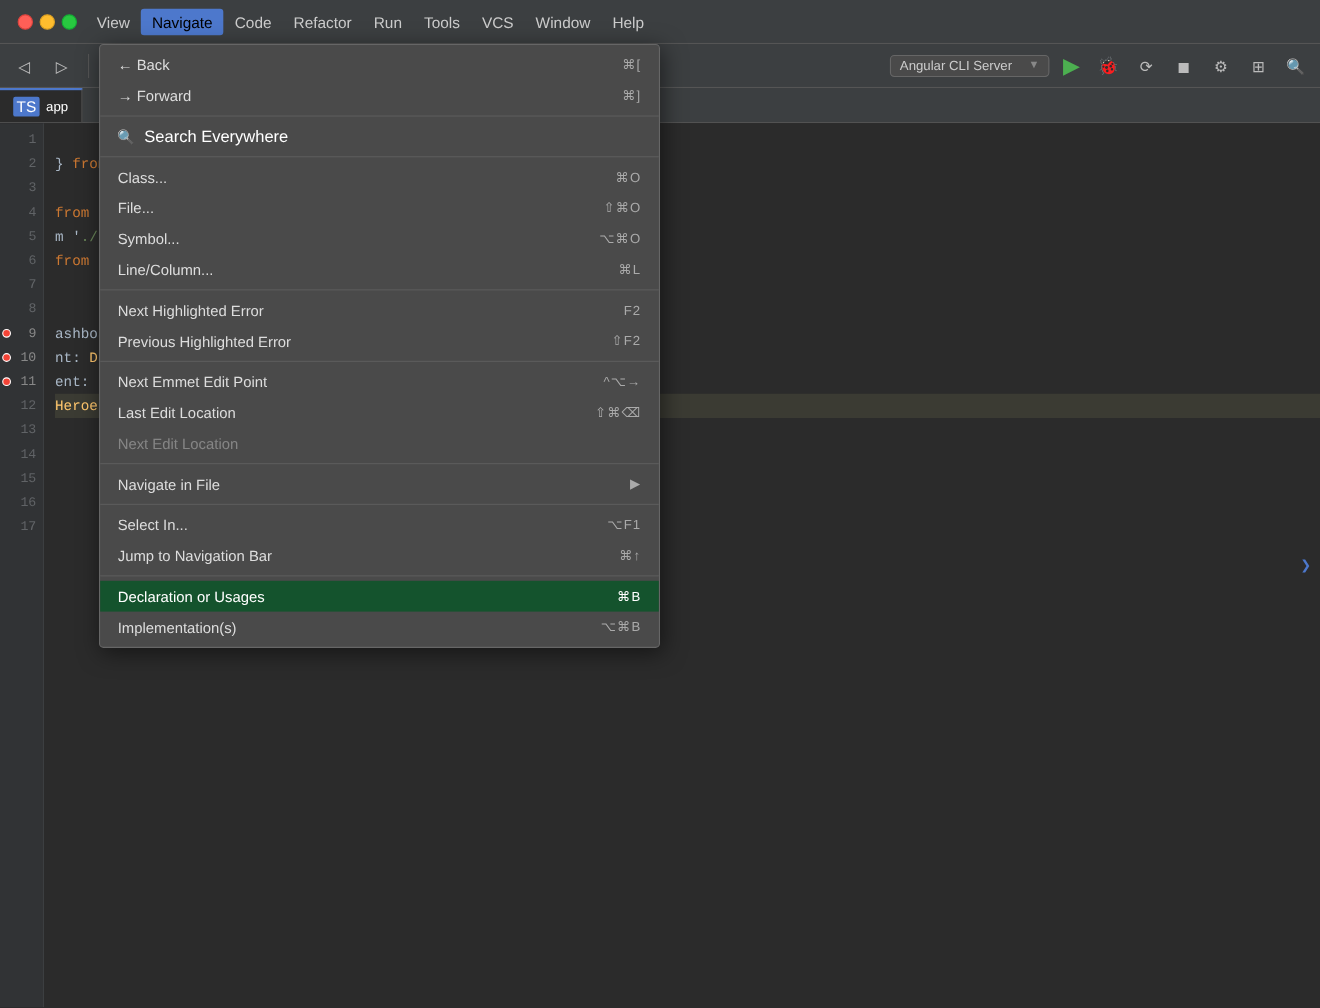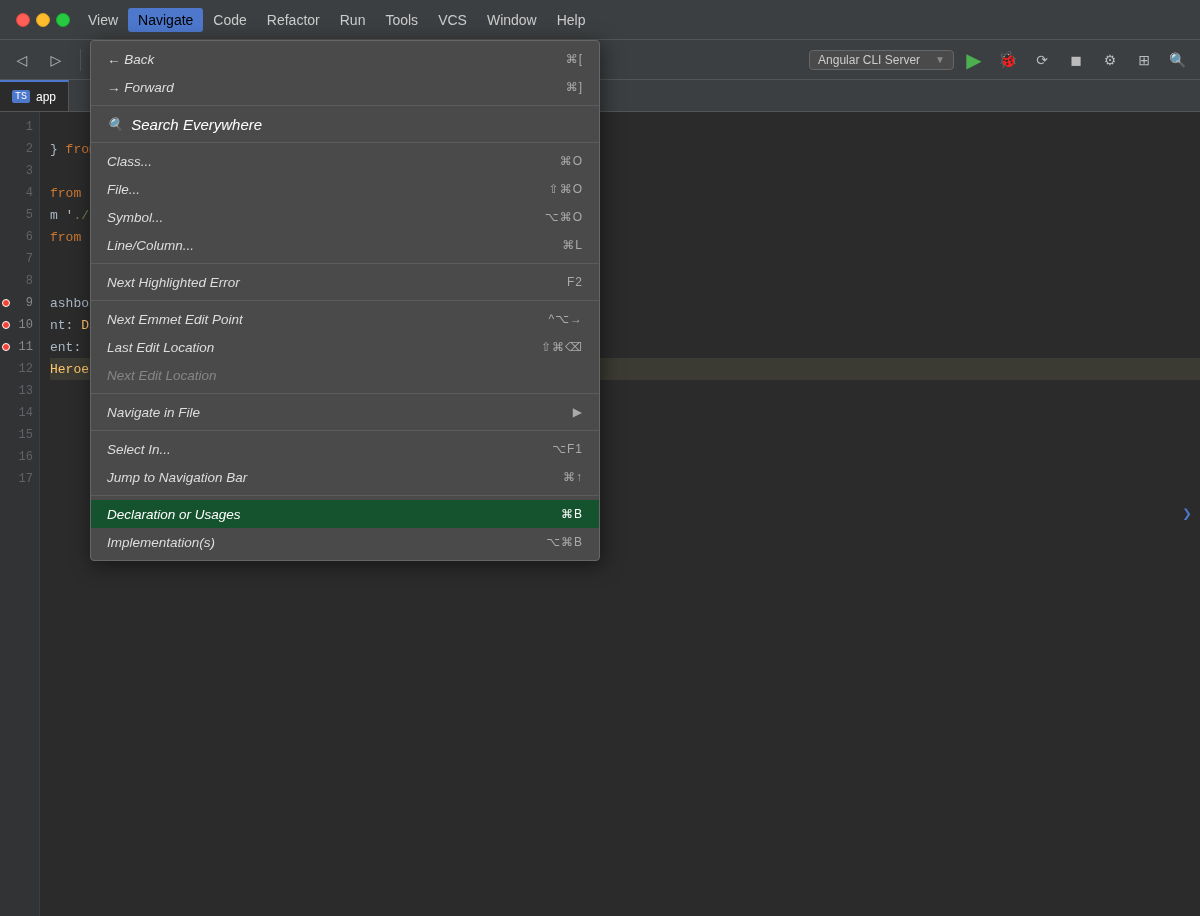--- a/index.html
+++ b/index.html
@@ -81,26 +81,25 @@
       cursor: pointer;
       border-right: 1px solid #555;
       gap: 6px;
     }
     .tab-item.active {
       background: #2b2b2b;
       color: #fff;
       border-top: 2px solid #4d78cc;
     }
     .tab-icon {
-      font-size: 10px;
+      font-size: 14px;
       background: #4d78cc;
       color: #fff;
       padding: 1px 3px;
       border-radius: 2px;
-      font-family: Liberation Mono, monospace;
     }
 
     
     .main-area {
       display: flex;
       height: calc(916px - 40px - 40px - 32px);
       position: relative;
     }
 
     
@@ -222,21 +221,20 @@
       opacity: 0.4;
       cursor: default;
     }
 
     .item-label {
       color: #ddd;
       font-size: 13.5px;
       display: flex;
       align-items: center;
       gap: 8px;
-      font-style: italic;
     }
     .item-label.large {
       font-size: 15px;
       font-weight: 500;
       color: #fff;
     }
     .item-shortcut {
       color: #aaa;
       font-size: 12px;
       letter-spacing: 1px;
@@ -436,20 +434,24 @@
         <div class="dropdown-item">
           <span class="item-label">Line/Column...</span>
           <span class="item-shortcut">⌘L</span>
         </div>
       </div>
       <div class="menu-section">
         <div class="dropdown-item">
           <span class="item-label">Next Highlighted Error</span>
           <span class="item-shortcut">F2</span>
         </div>
+        <div class="dropdown-item">
+          <span class="item-label">Previous Highlighted Error</span>
+          <span class="item-shortcut">⇧F2</span>
+        </div>
       </div>
       <div class="menu-section">
         <div class="dropdown-item">
           <span class="item-label">Next Emmet Edit Point</span>
           <span class="item-shortcut">^⌥→</span>
         </div>
         <div class="dropdown-item">
           <span class="item-label">Last Edit Location</span>
           <span class="item-shortcut">⇧⌘⌫</span>
         </div>

